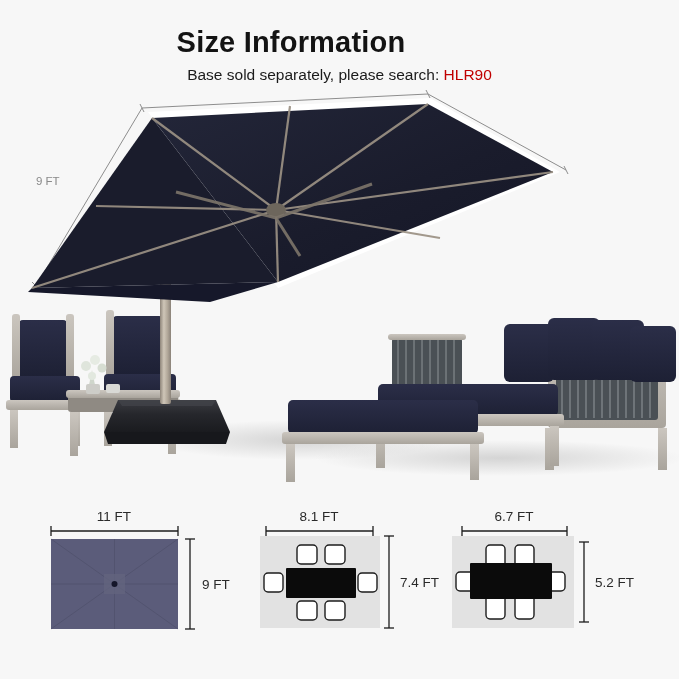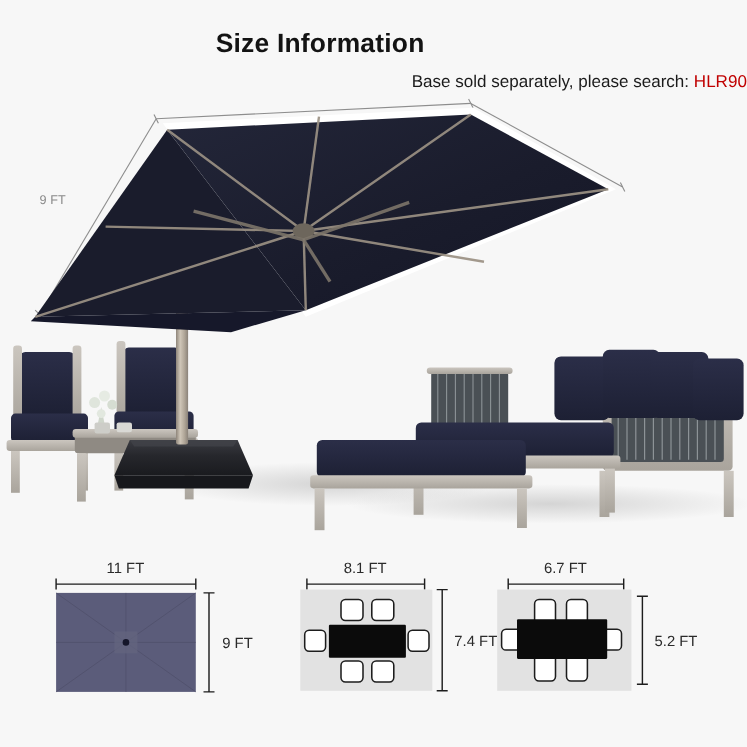--- a/index.html
+++ b/index.html
@@ -16,31 +16,31 @@
     overflow: hidden;
   }
 
   
   #title {
     position: absolute;
     top: 26px;
     left: 0;
     width: 582px;
     text-align: center;
-    font-size: 24px;
+    font-size: 29px;
     font-weight: bold;
     color: #131313;
     letter-spacing: 0.2px;
   }
   #subtitle {
     position: absolute;
     top: 66px;
     left: 0;
     width: 679px;
-    text-align: right;
+    text-align: center;
     font-size: 15.5px;
     color: #1b1b1b;
   }
   #subtitle .code {
     color: #c00000;
     font-weight: normal;
   }
 
   
   #hero {
@@ -51,21 +51,21 @@
     height: 400px;
   }
   #hero svg { display:block; }
 
   
   .diagram {
     position: absolute;
     bottom: 24px;
   }
   #diagram-canopy { left: 30px;  width: 230px; height: 150px; }
-  #diagram-six    { left: 258px; width: 205px; height: 150px; }
+  #diagram-six    { left: 245px; width: 205px; height: 150px; }
   #diagram-eight  { left: 434px; width: 210px; height: 150px; }
 
   .dim-label {
     font-size: 13.5px;
     fill: #2a2a2a;
     font-family: "Liberation Sans", sans-serif;
   }
   .dim-line {
     stroke: #1d1d1d;
     stroke-width: 1.3;

